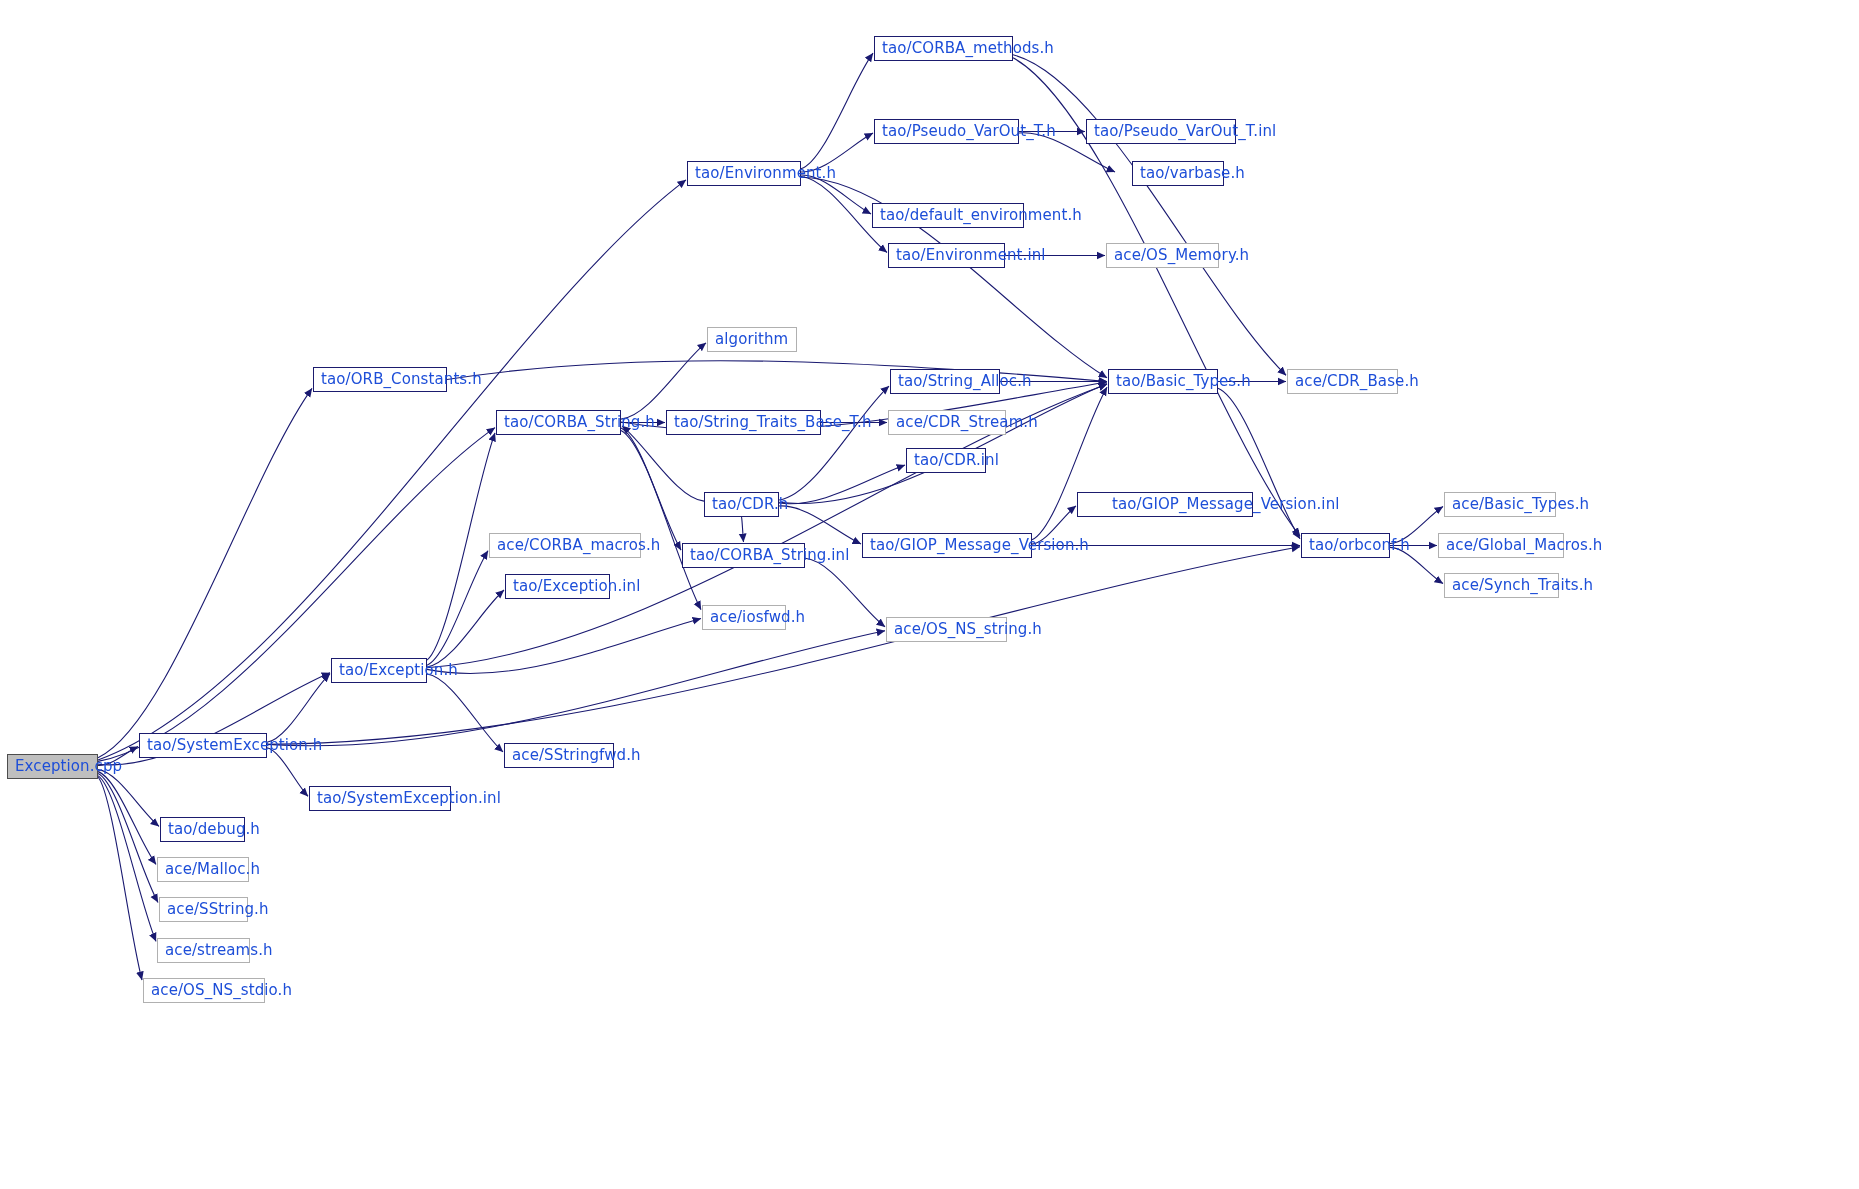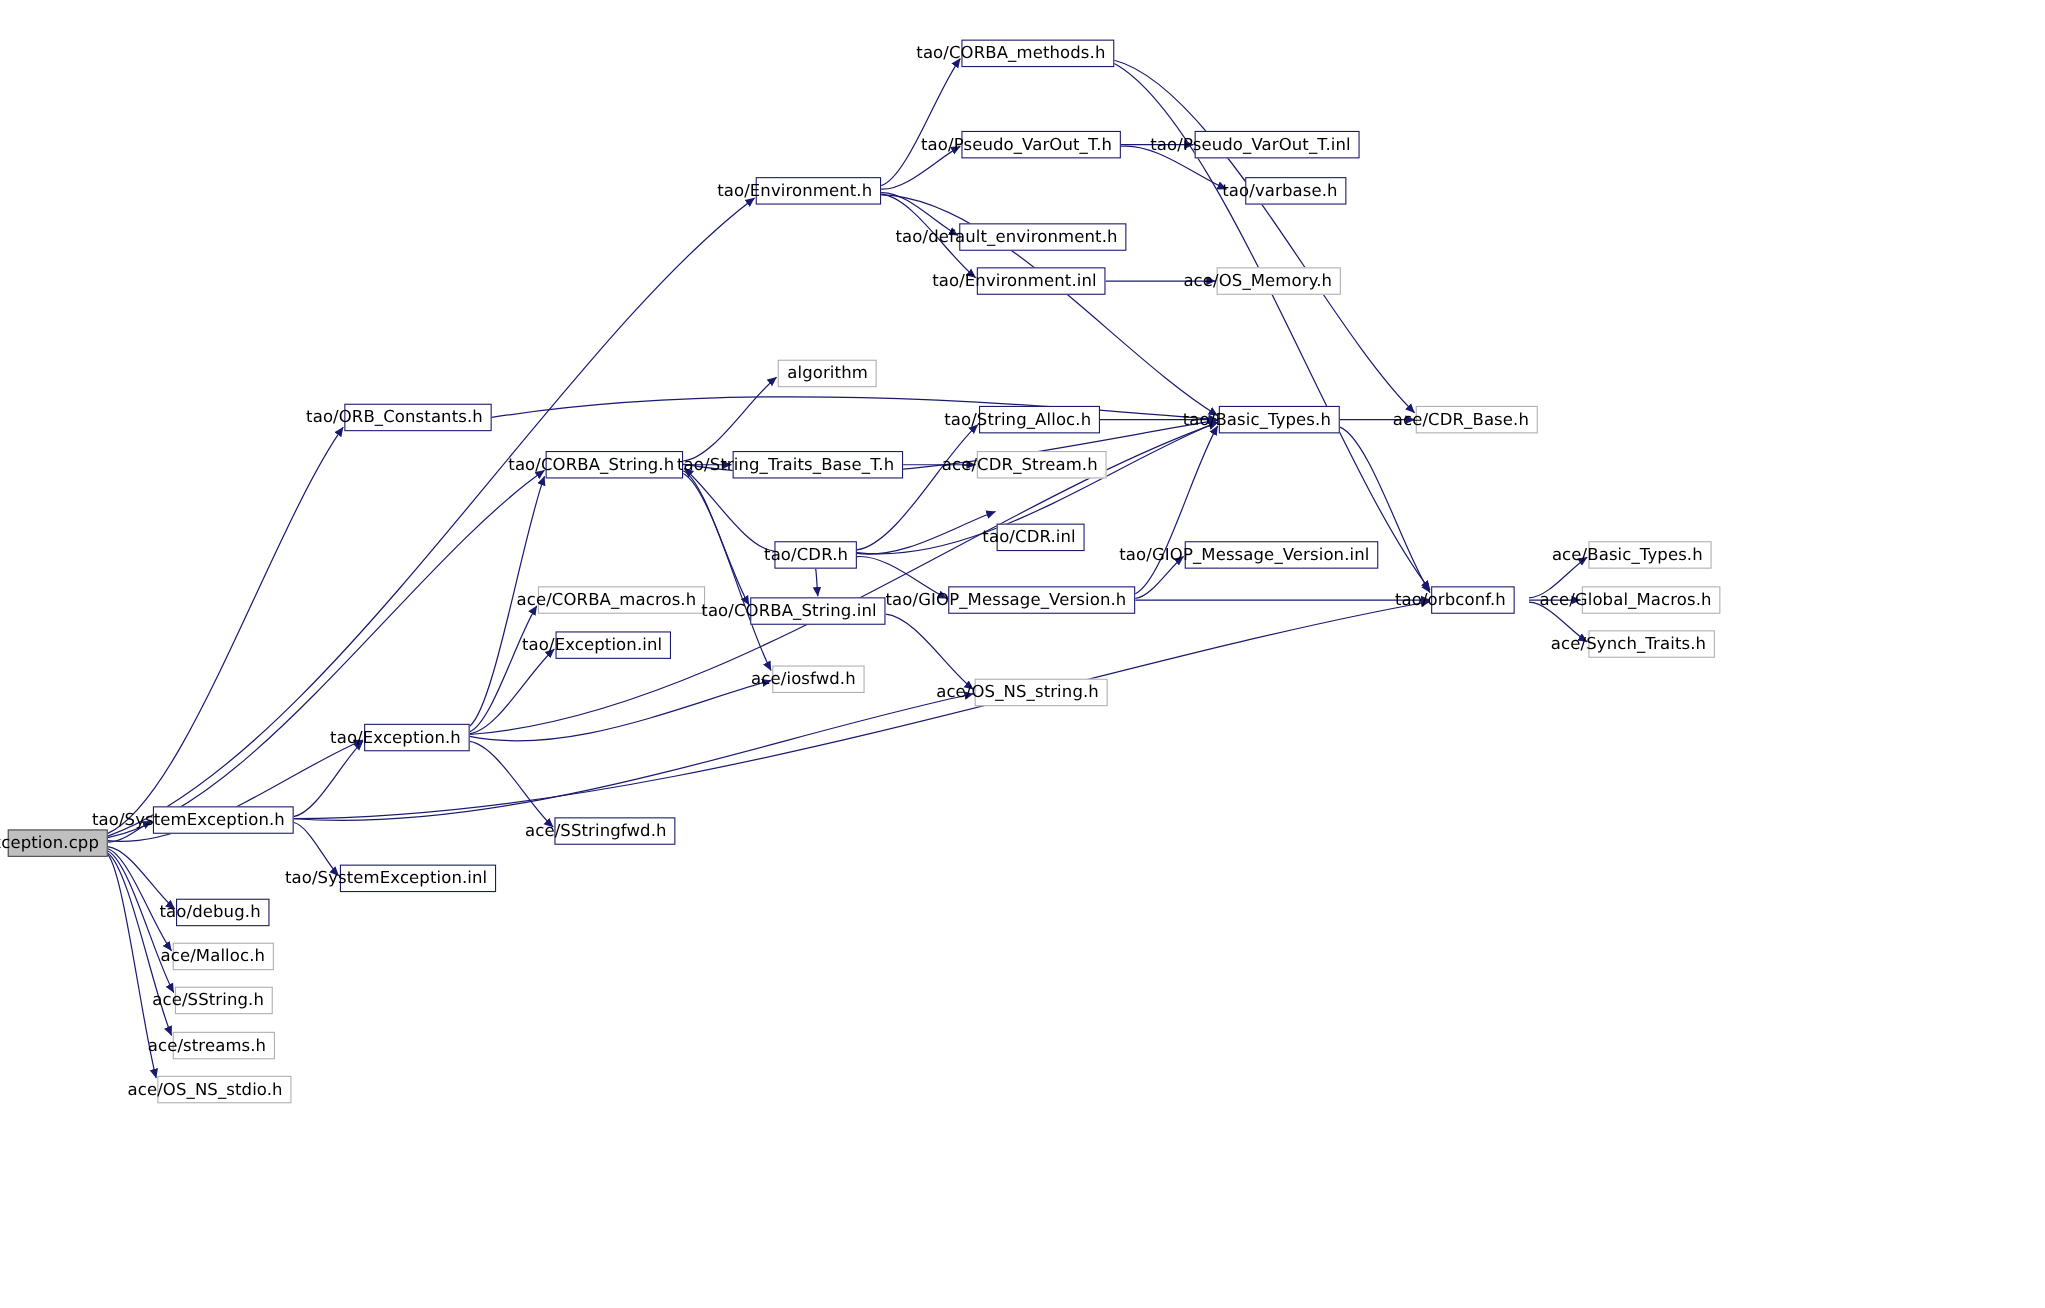--- a/index.html
+++ b/index.html
@@ -5,26 +5,26 @@
   html,body{margin:0;padding:0;background:#ffffff;}
   body{width:1859px;height:1189px;overflow:hidden;
        font-family:"DejaVu Sans","Liberation Sans",sans-serif;}
   #graph{position:relative;width:1859px;height:1189px;}
   svg{position:absolute;top:0;left:0;width:1859px;height:1189px;}
   .node-label{
     position:absolute;
     box-sizing:border-box;
     background:#ffffff;
     border:1px solid #1b1b6e;
-    color:#000000;
+    color:#1d4ed8;
     font-size:15px;
     line-height:1;
     display:flex;
     align-items:center;
-    justify-content:flex-end;
+    justify-content:flex-start;
     white-space:nowrap;
     padding:0 7px;
     height:25px;
     letter-spacing:0.1px;
   }
   .node-label.gray{border-color:#b0b0b0;}
   .node-label.root{background:#bfbfbf;border-color:#4d4d4d;}
 </style>
 </head>
 <body>
@@ -149,39 +149,39 @@
       </div>
       <div class="node-label gray" style="left: 707px; top: 327px; width: 90px;">
         <span>algorithm</span>
       </div>
       <div class="node-label" style="left: 313px; top: 367px; width: 134px;">
         <span>tao/ORB_Constants.h</span>
       </div>
       <div class="node-label" style="left: 704px; top: 492px; width: 75px;">
         <span>tao/CDR.h</span>
       </div>
-      <div class="node-label" style="left: 906px; top: 476px; width: 80px;">
+      <div class="node-label" style="left: 906px; top: 448px; width: 80px;">
         <span>tao/CDR.inl</span>
       </div>
       <div class="node-label" style="left: 862px; top: 533px; width: 170px;">
         <span>tao/GIOP_Message_Version.h</span>
       </div>
       <div class="node-label" style="left: 1077px; top: 492px; width: 176px; padding-left: 34px;">
         <span>tao/GIOP_Message_Version.inl</span>
       </div>
       <div class="node-label" style="left: 890px; top: 369px; width: 110px;">
         <span>tao/String_Alloc.h</span>
       </div>
       <div class="node-label" style="left: 1108px; top: 369px; width: 110px;">
         <span>tao/Basic_Types.h</span>
       </div>
       <div class="node-label gray" style="left: 1287px; top: 369px; width: 111px;">
         <span>ace/CDR_Base.h</span>
       </div>
-      <div class="node-label" style="left: 1301px; top: 533px; width: 76px;">
+      <div class="node-label" style="left: 1301px; top: 533px; width: 89px;">
         <span>tao/orbconf.h</span>
       </div>
       <div class="node-label gray" style="left: 1444px; top: 492px; width: 112px;">
         <span>ace/Basic_Types.h</span>
       </div>
       <div class="node-label gray" style="left: 1438px; top: 533px; width: 126px;">
         <span>ace/Global_Macros.h</span>
       </div>
       <div class="node-label gray" style="left: 1444px; top: 573px; width: 115px;">
         <span>ace/Synch_Traits.h</span>

